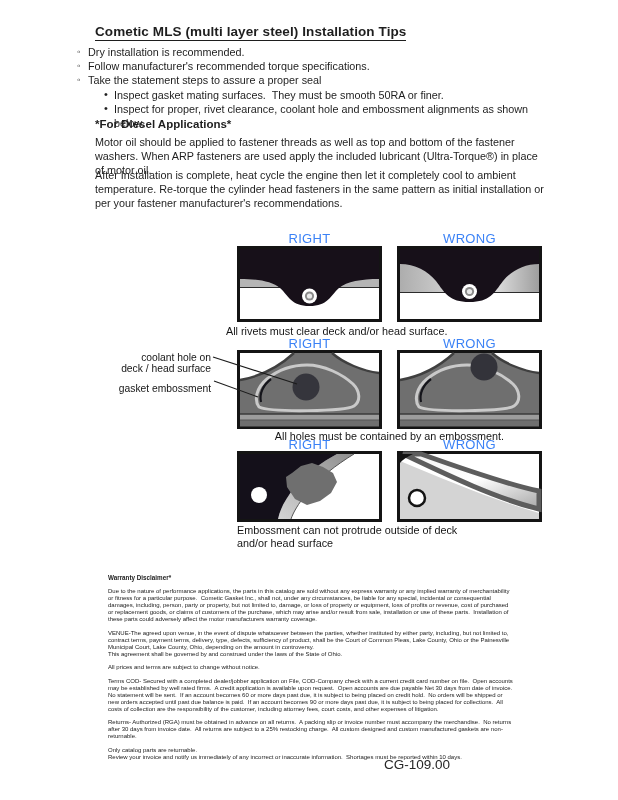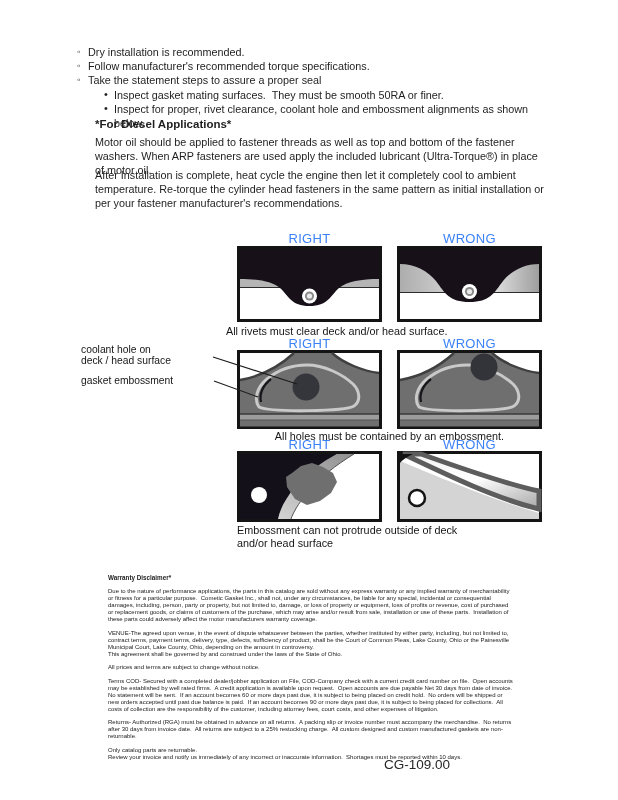--- a/index.html
+++ b/index.html
@@ -27,36 +27,37 @@
   .para { font-size:10.8px; line-height:14px; width:452px; white-space:pre-wrap; }
   .p1 { left:95px; top:135px; }
   .p2 { left:95px; top:168px; }
   .p3 { left:95px; top:210px; width:470px; }
 
   
   .panel-label { width:145px; text-align:center; font-size:13px; color:#3b82f6; letter-spacing:.3px; }
   .diag { display:block; }
   .caption { font-size:10.8px; line-height:12.5px; color:#161616; }
 
-  .side-label { font-size:10.3px; color:#161616; width:130px; }
+  .side-label { font-size:10.3px; color:#161616; text-align:right; width:130px;margin-top:8px; }
 
   
   .warranty { left:108px; top:574px; width:405px; font-size:6px; line-height:7px; color:#222; }
   .warranty h4 { margin:0 0 7px 0; font-size:6.3px; font-weight:bold; }
   .warranty p  { margin:0 0 6.5px 0; white-space:pre-wrap; }
 
   .footer-code { left:384px; top:757px; font-size:13.5px; color:#262626; }
 
   .overlay { left:0; top:0; pointer-events:none; }
 </style>
 </head>
 <body>
 
 <div class="page">
 
+  <div class="abs doc-title">Cometic MLS (multi layer steel) Installation Tips</div>
 
   <div class="abs tips">
     <div class="bullet">Dry installation is recommended.</div>
     <div class="bullet">Follow manufacturer's recommended torque specifications.</div>
     <div class="bullet">Take the statement steps to assure a proper seal</div>
     <div class="subbullet">Inspect gasket mating surfaces.  They must be smooth 50RA or finer.</div>
     <div class="subbullet">Inspect for proper, rivet clearance, coolant hole and embossment alignments as shown below.</div>
   </div>
 
   <div class="abs section-heading">*For Diesel Applications*</div>

